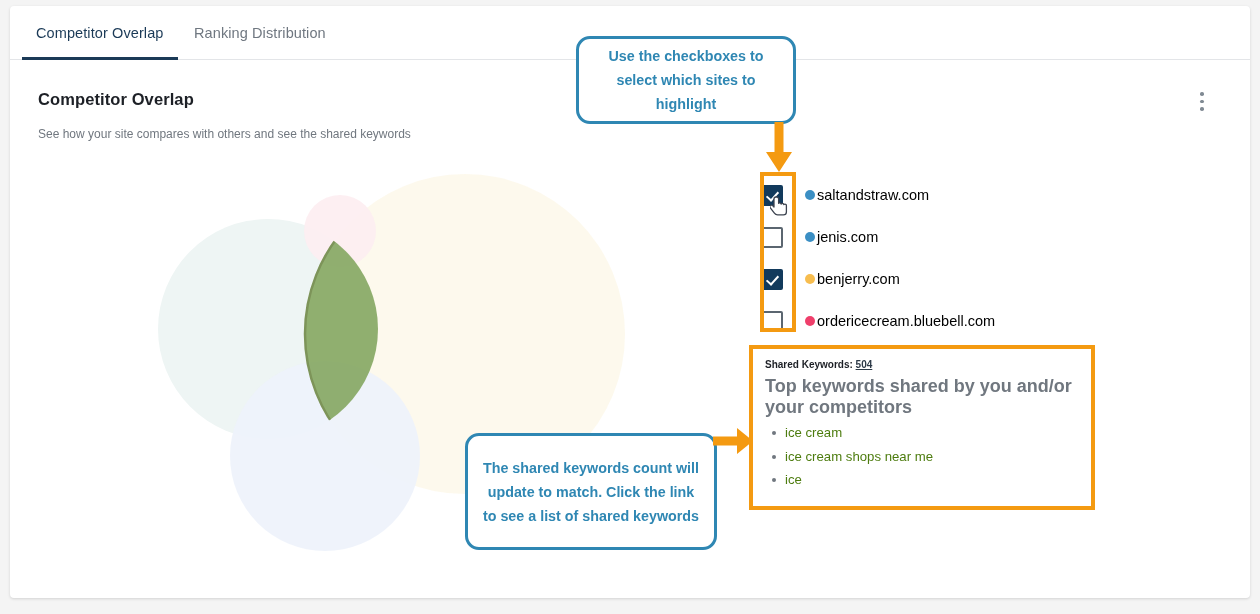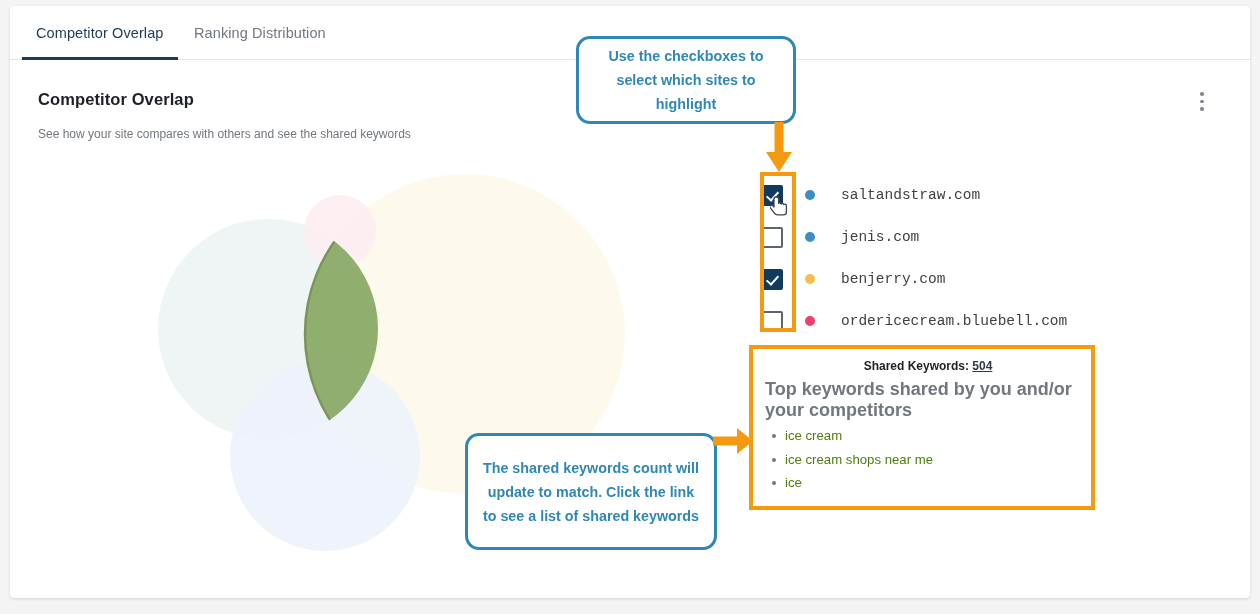--- a/index.html
+++ b/index.html
@@ -144,25 +144,24 @@
     transform: rotate(42deg);
   }
   .dot {
     width: 10px;
     height: 10px;
     border-radius: 50%;
     margin-left: 22px;
     flex: 0 0 auto;
   }
   .site-name {
-    margin-left: 26px;
+    margin-left: 2px;
     font-size: 14.5px;
-    color: #404040;
+    color: #000000;
     white-space: nowrap;
-    font-family: Liberation Mono, monospace;
   }
 
   
   .hl-checkbox-box {
     position: absolute;
     left: 750px;
     top: 166px;
     width: 36px;
     height: 160px;
     border: 4px solid #f49a11;
@@ -186,24 +185,23 @@
     left: 739px;
     top: 339px;
     width: 346px;
     height: 165px;
     border: 4px solid #f49a11;
     background: #fff;
     box-sizing: border-box;
   }
   .kw-inner { padding: 10px 0 0 12px; }
   .kw-title {
-    font-size: 12px;
+    font-size: 10px;
     font-weight: bold;
     color: #1d2026;
-    text-align: center;
   }
   .kw-count {
     font-weight: bold;
     color: #2d3a47;
     text-decoration: underline;
     cursor: pointer;
   }
   .kw-sub {
     margin-top: 6px;
     font-size: 18px;

